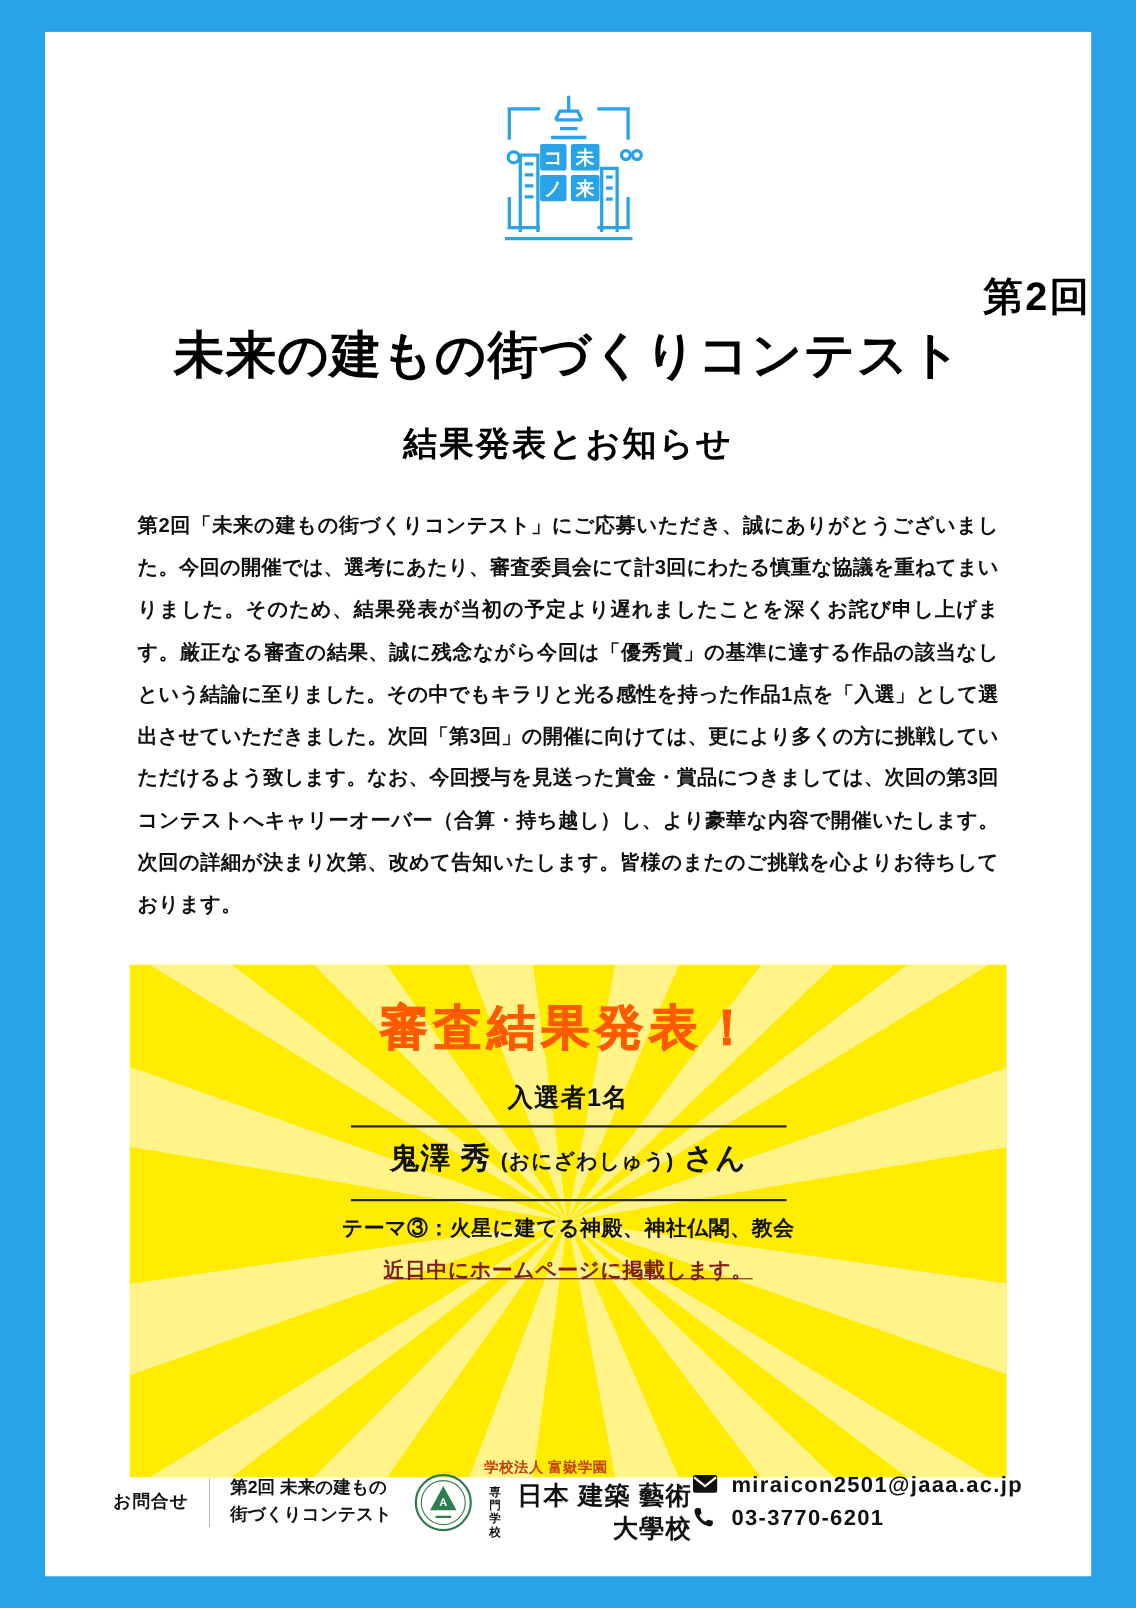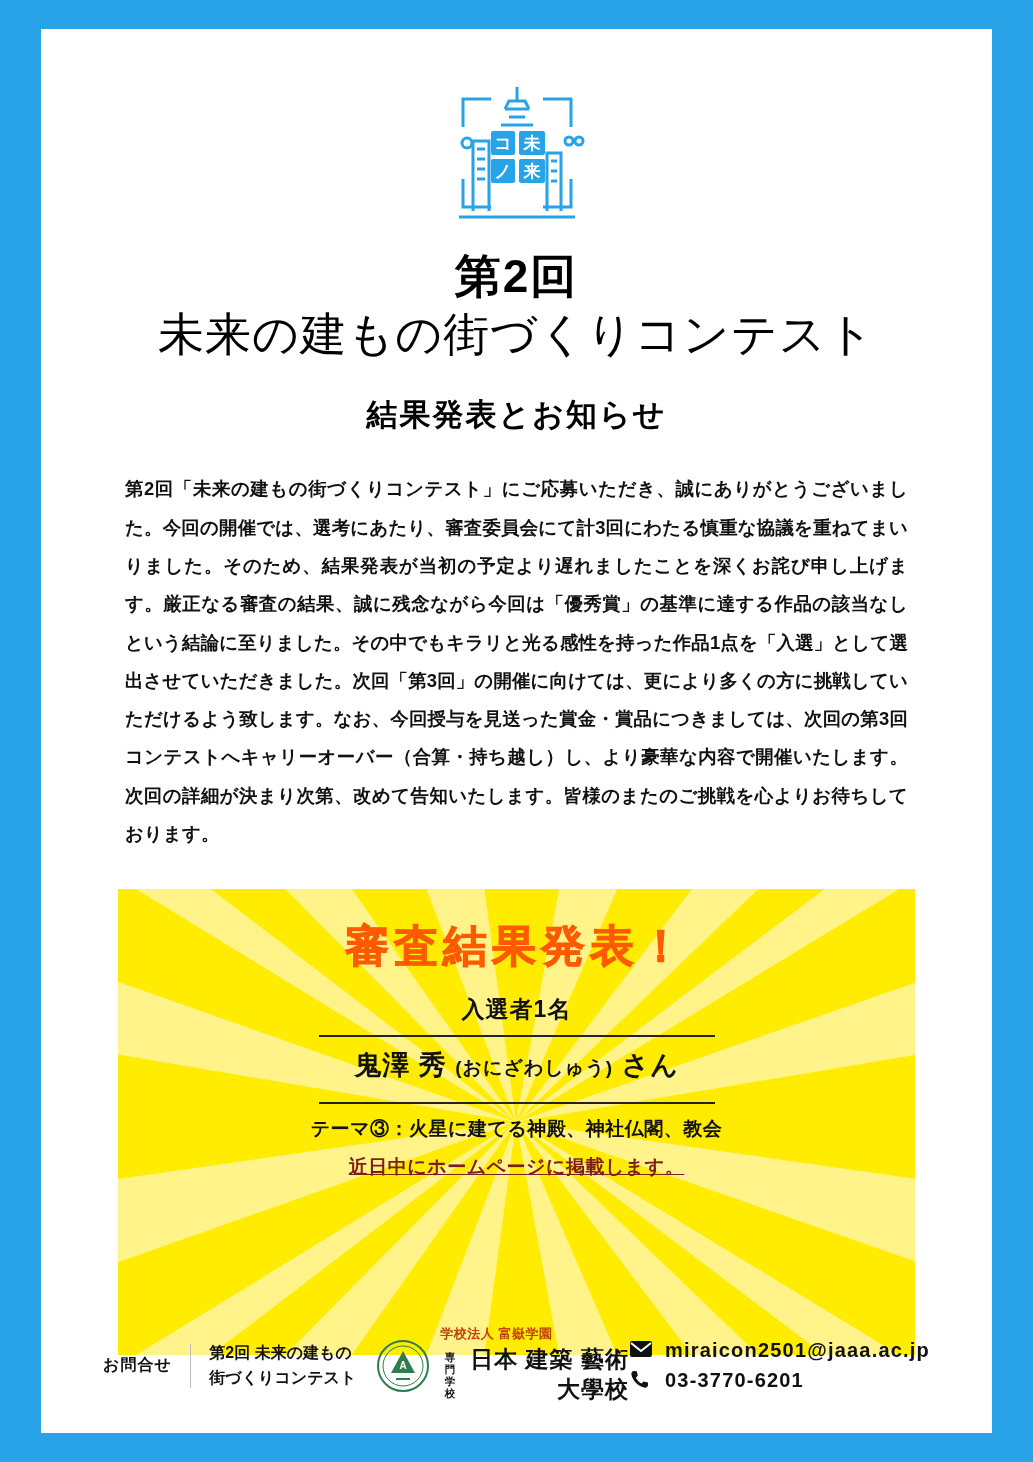--- a/index.html
+++ b/index.html
@@ -32,29 +32,30 @@
     width: 148px;
     height: 148px;
   }
 
   
   .title-block {
     margin-top: 22px;
     text-align: center;
   }
   .title-line1 {
-    font-size: 46px;
+    font-size: 36px;
     font-weight: bold;
     letter-spacing: 2px;
     color: #000;
     line-height: 1.18;
+    text-align: right;
   }
   .title-line2 {
     font-size: 46px;
-    font-weight: normal;
+    font-weight: bold;
     letter-spacing: 1px;
     color: #000;
     line-height: 1.2;
     margin-top: 4px;
   }
   .subtitle {
     margin-top: 32px;
     text-align: center;
     font-size: 31px;
     font-weight: bold;

